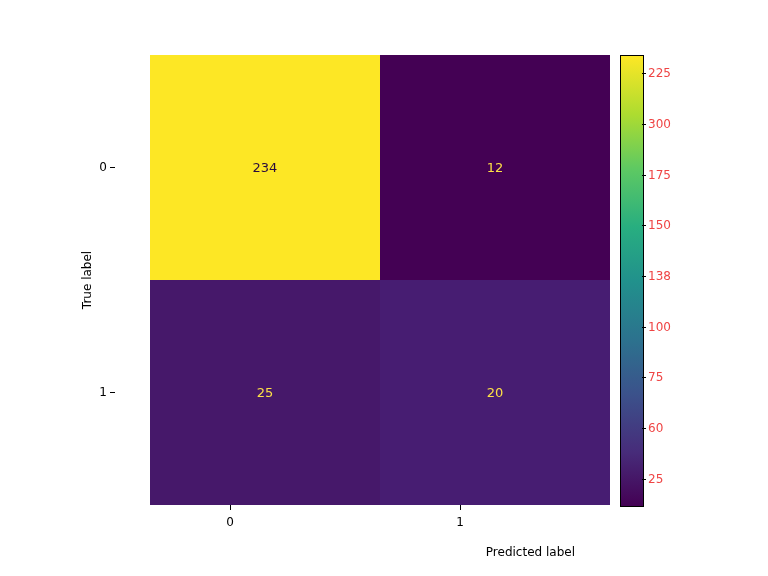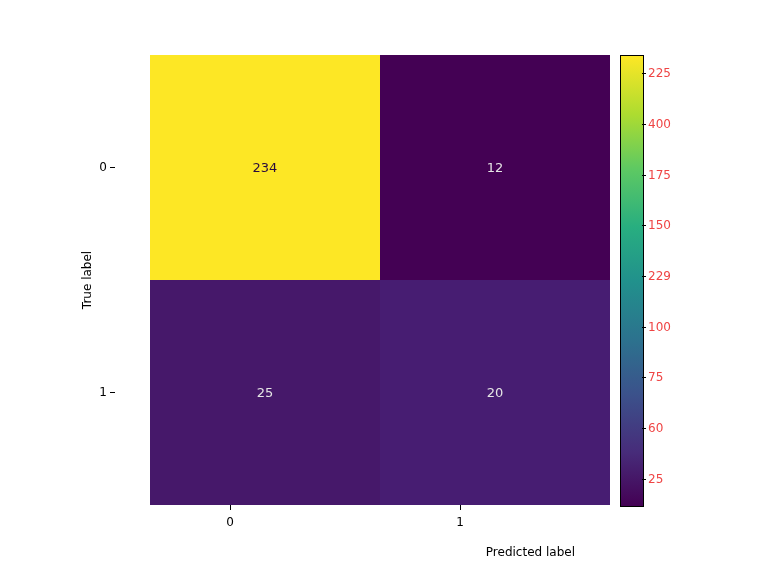--- a/index.html
+++ b/index.html
@@ -25,21 +25,21 @@
     grid-template-rows: 1fr 1fr;
     width: 100%;
     height: 100%;
     padding-left: 35px;
   }
   .cell {
     display: flex;
     align-items: center;
     justify-content: center;
     font-size: 13px;
-    color: #e5e5e5;
+    color: #fde047;
   }
   .cell.dark-text { color: #2a0b3d; }
   .xlabel {
     position: absolute;
     left: 115px;
     width: 460px;
     top: 545px;
     text-align: right;
     font-size: 12px;
     color: #000;
@@ -161,21 +161,21 @@
 
 <div class="cbar-tick-mark" style="top:478.6px"></div>
 <div class="cbar-tick" style="top:478.6px">25</div>
 <div class="cbar-tick-mark" style="top:428.0px"></div>
 <div class="cbar-tick" style="top:428.0px">60</div>
 <div class="cbar-tick-mark" style="top:377.3px"></div>
 <div class="cbar-tick" style="top:377.3px">75</div>
 <div class="cbar-tick-mark" style="top:326.6px"></div>
 <div class="cbar-tick" style="top:326.6px">100</div>
 <div class="cbar-tick-mark" style="top:275.9px"></div>
-<div class="cbar-tick" style="top:275.9px">229</div>
+<div class="cbar-tick" style="top:275.9px">138</div>
 <div class="cbar-tick-mark" style="top:225.3px"></div>
 <div class="cbar-tick" style="top:225.3px">150</div>
 <div class="cbar-tick-mark" style="top:174.6px"></div>
 <div class="cbar-tick" style="top:174.6px">175</div>
 <div class="cbar-tick-mark" style="top:123.9px"></div>
-<div class="cbar-tick" style="top:123.9px">400</div>
+<div class="cbar-tick" style="top:123.9px">300</div>
 <div class="cbar-tick-mark" style="top:73.2px"></div>
 <div class="cbar-tick" style="top:73.2px">225</div>
 
 </body></html>

